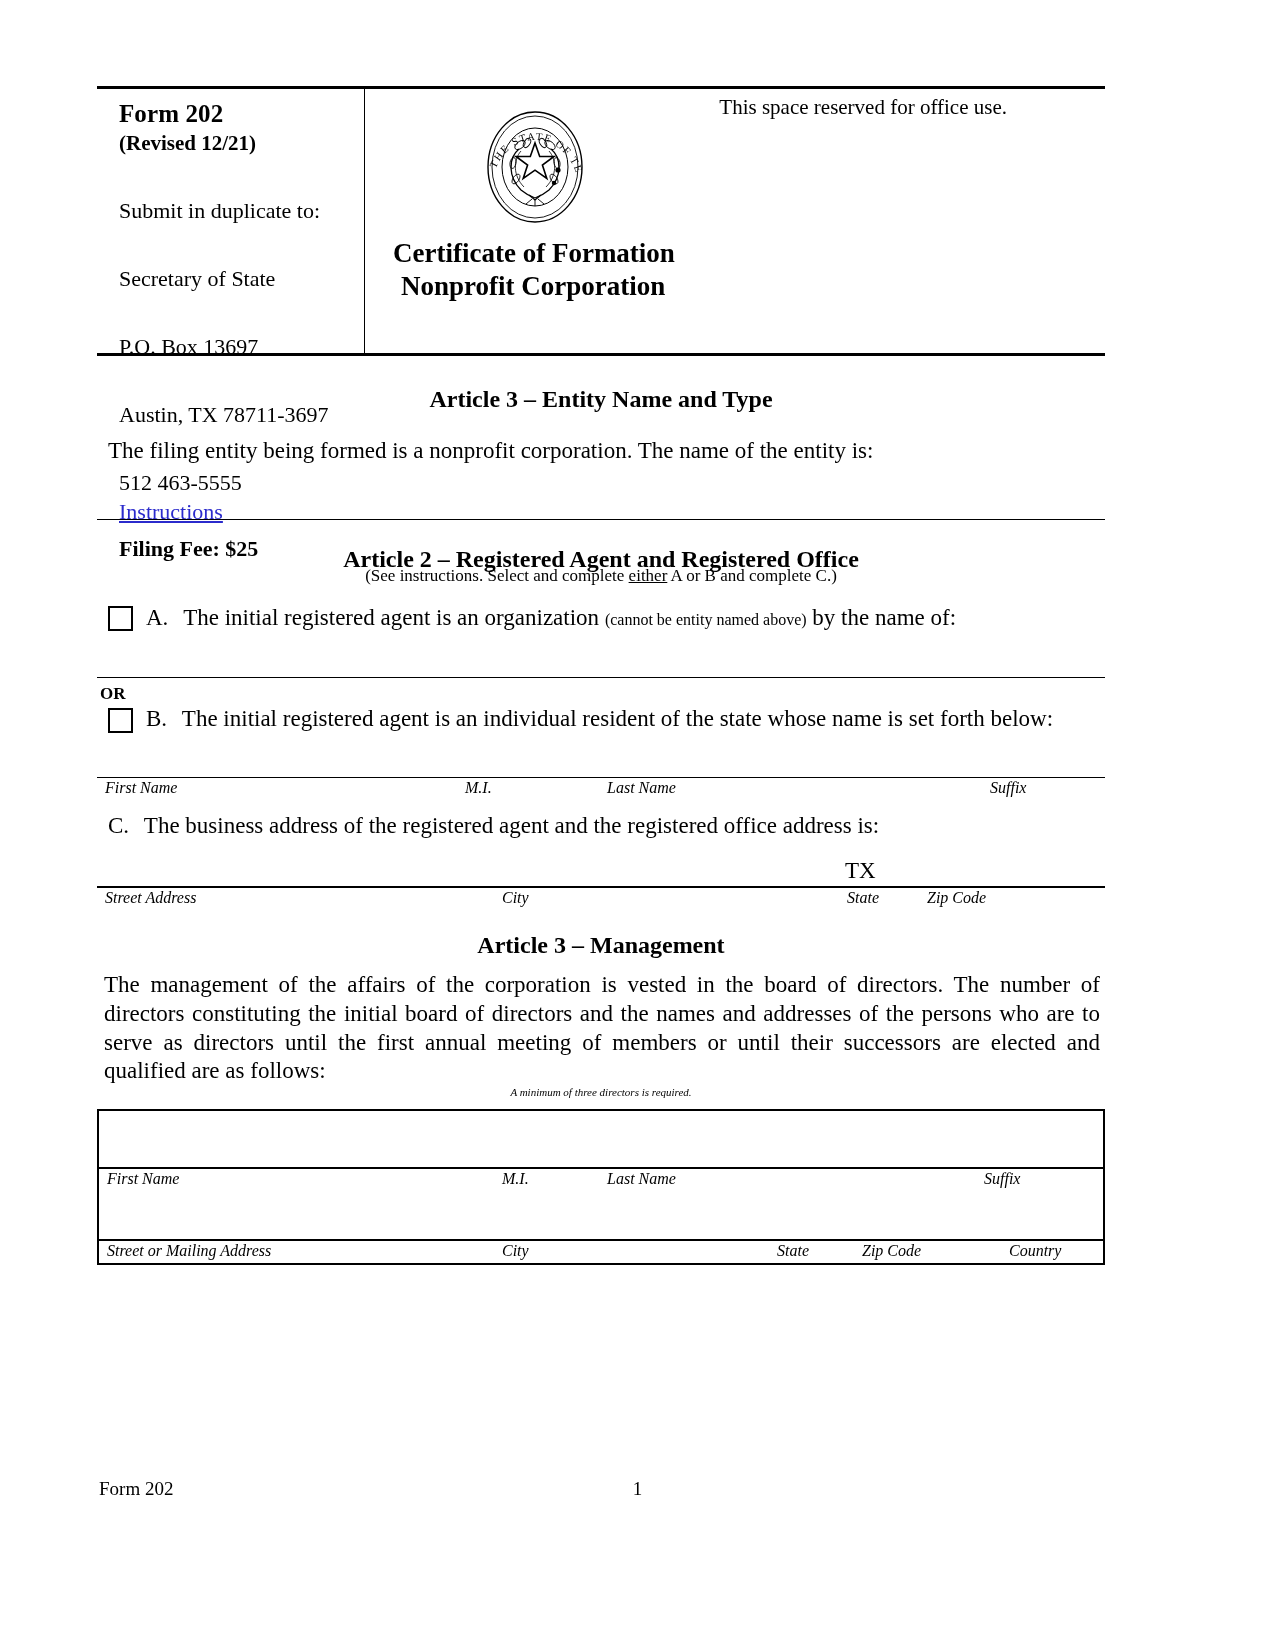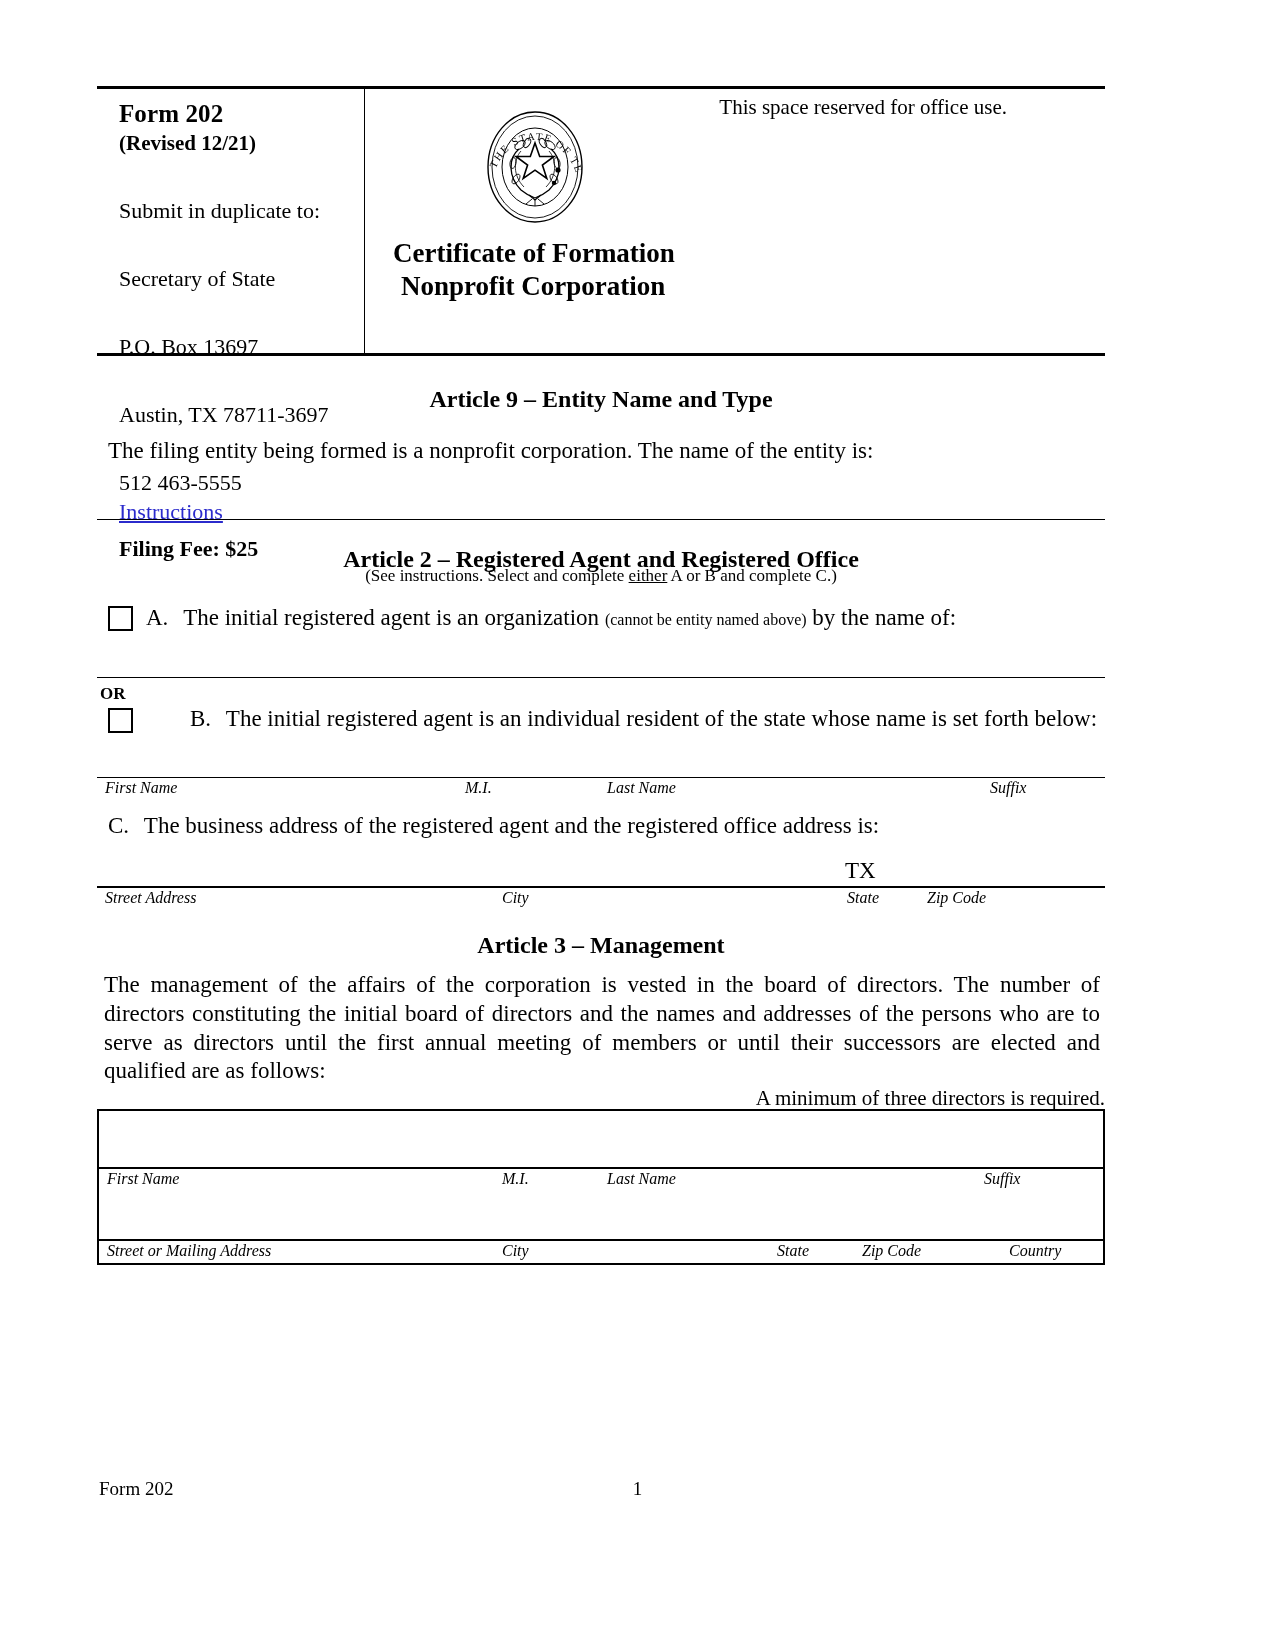--- a/index.html
+++ b/index.html
@@ -106,22 +106,23 @@
   .article-sub {
     text-align: center;
     font-size: 17px;
   }
   .body-text {
     font-size: 23px;
     line-height: 1.25;
   }
   .just { text-align: justify; text-align-last: left; }
   .small-ital {
-    font-size: 21px;
-    text-align: right;
+    font-size: 11px;
+    font-style: italic;
+    text-align: center;
   }
   .fieldlabel {
     font-size: 16px;
     font-style: italic;
     font-family: "Liberation Serif", "DejaVu Serif", serif;
   }
 
   
   .abs { position: absolute; }
 
@@ -247,21 +248,21 @@
 
         <div class="doc-title">
           <div class="l1">Certificate of Formation</div>
           <div class="l2">Nonprofit Corporation</div>
         </div>
       </div>
 
     </div>
   </div>
 
-  <div class="abs article-head" style="left:97px; top:386px; width:1008px;">Article 9 – Entity Name and Type</div>
+  <div class="abs article-head" style="left:97px; top:386px; width:1008px;">Article 3 – Entity Name and Type</div>
 
   <div class="abs body-text" style="left:108px; top:437px; width:1000px;">The filing entity being formed is a nonprofit corporation.  The name of the entity is:</div>
 
   <div class="abs" style="left:97px; top:519px; width:1008px; border-top:1.5px solid #000;"></div>
 
   <div class="abs article-head" style="left:97px; top:539px; width:1008px;margin-top:7px;">Article 2 – Registered Agent and Registered Office</div>
 
   <div class="abs article-sub" style="left:97px; top:566px; width:1008px;"><span>(See instructions. Select and complete </span><span class="u">either</span><span> A or B and complete C.)</span></div>
 
   <div class="abs" style="left:108px; top:606px;">
@@ -272,21 +273,21 @@
     <span style="display:inline-block;width:9px;"></span><span>The initial registered agent is an organization </span><span class="tiny-paren">(cannot be entity named above)</span><span> by the name of:</span>
   </div>
 
   <div class="abs" style="left:97px; top:677px; width:1008px; border-top:1.5px solid #000;"></div>
 
   <div class="abs" style="left:100px; top:684px; font-size:17px; font-weight:bold;">OR</div>
 
   <div class="abs" style="left:108px; top:708px;">
     <span class="checkbox"></span>
   </div>
-  <div class="abs body-text" style="left:146px; top:705px; width:960px;margin-left:44px;">
+  <div class="abs body-text" style="left:146px; top:705px; width:960px;">
     <span>B.</span>
     <span style="display:inline-block;width:9px;"></span><span>The initial registered agent is an individual resident of the state whose name is set forth below:</span>
   </div>
 
   <div class="abs" style="left:97px; top:777px; width:1008px; border-top:1.5px solid #000;"></div>
   <div class="abs" style="left:97px; top:779px; width:1008px; height:20px;">
     <span class="fieldlabel abs" style="left:8px; top:0;">First Name</span>
     <span class="fieldlabel abs" style="left:368px; top:0;">M.I.</span>
     <span class="fieldlabel abs" style="left:510px; top:0;">Last Name</span>
     <span class="fieldlabel abs" style="left:893px; top:0;">Suffix</span>

